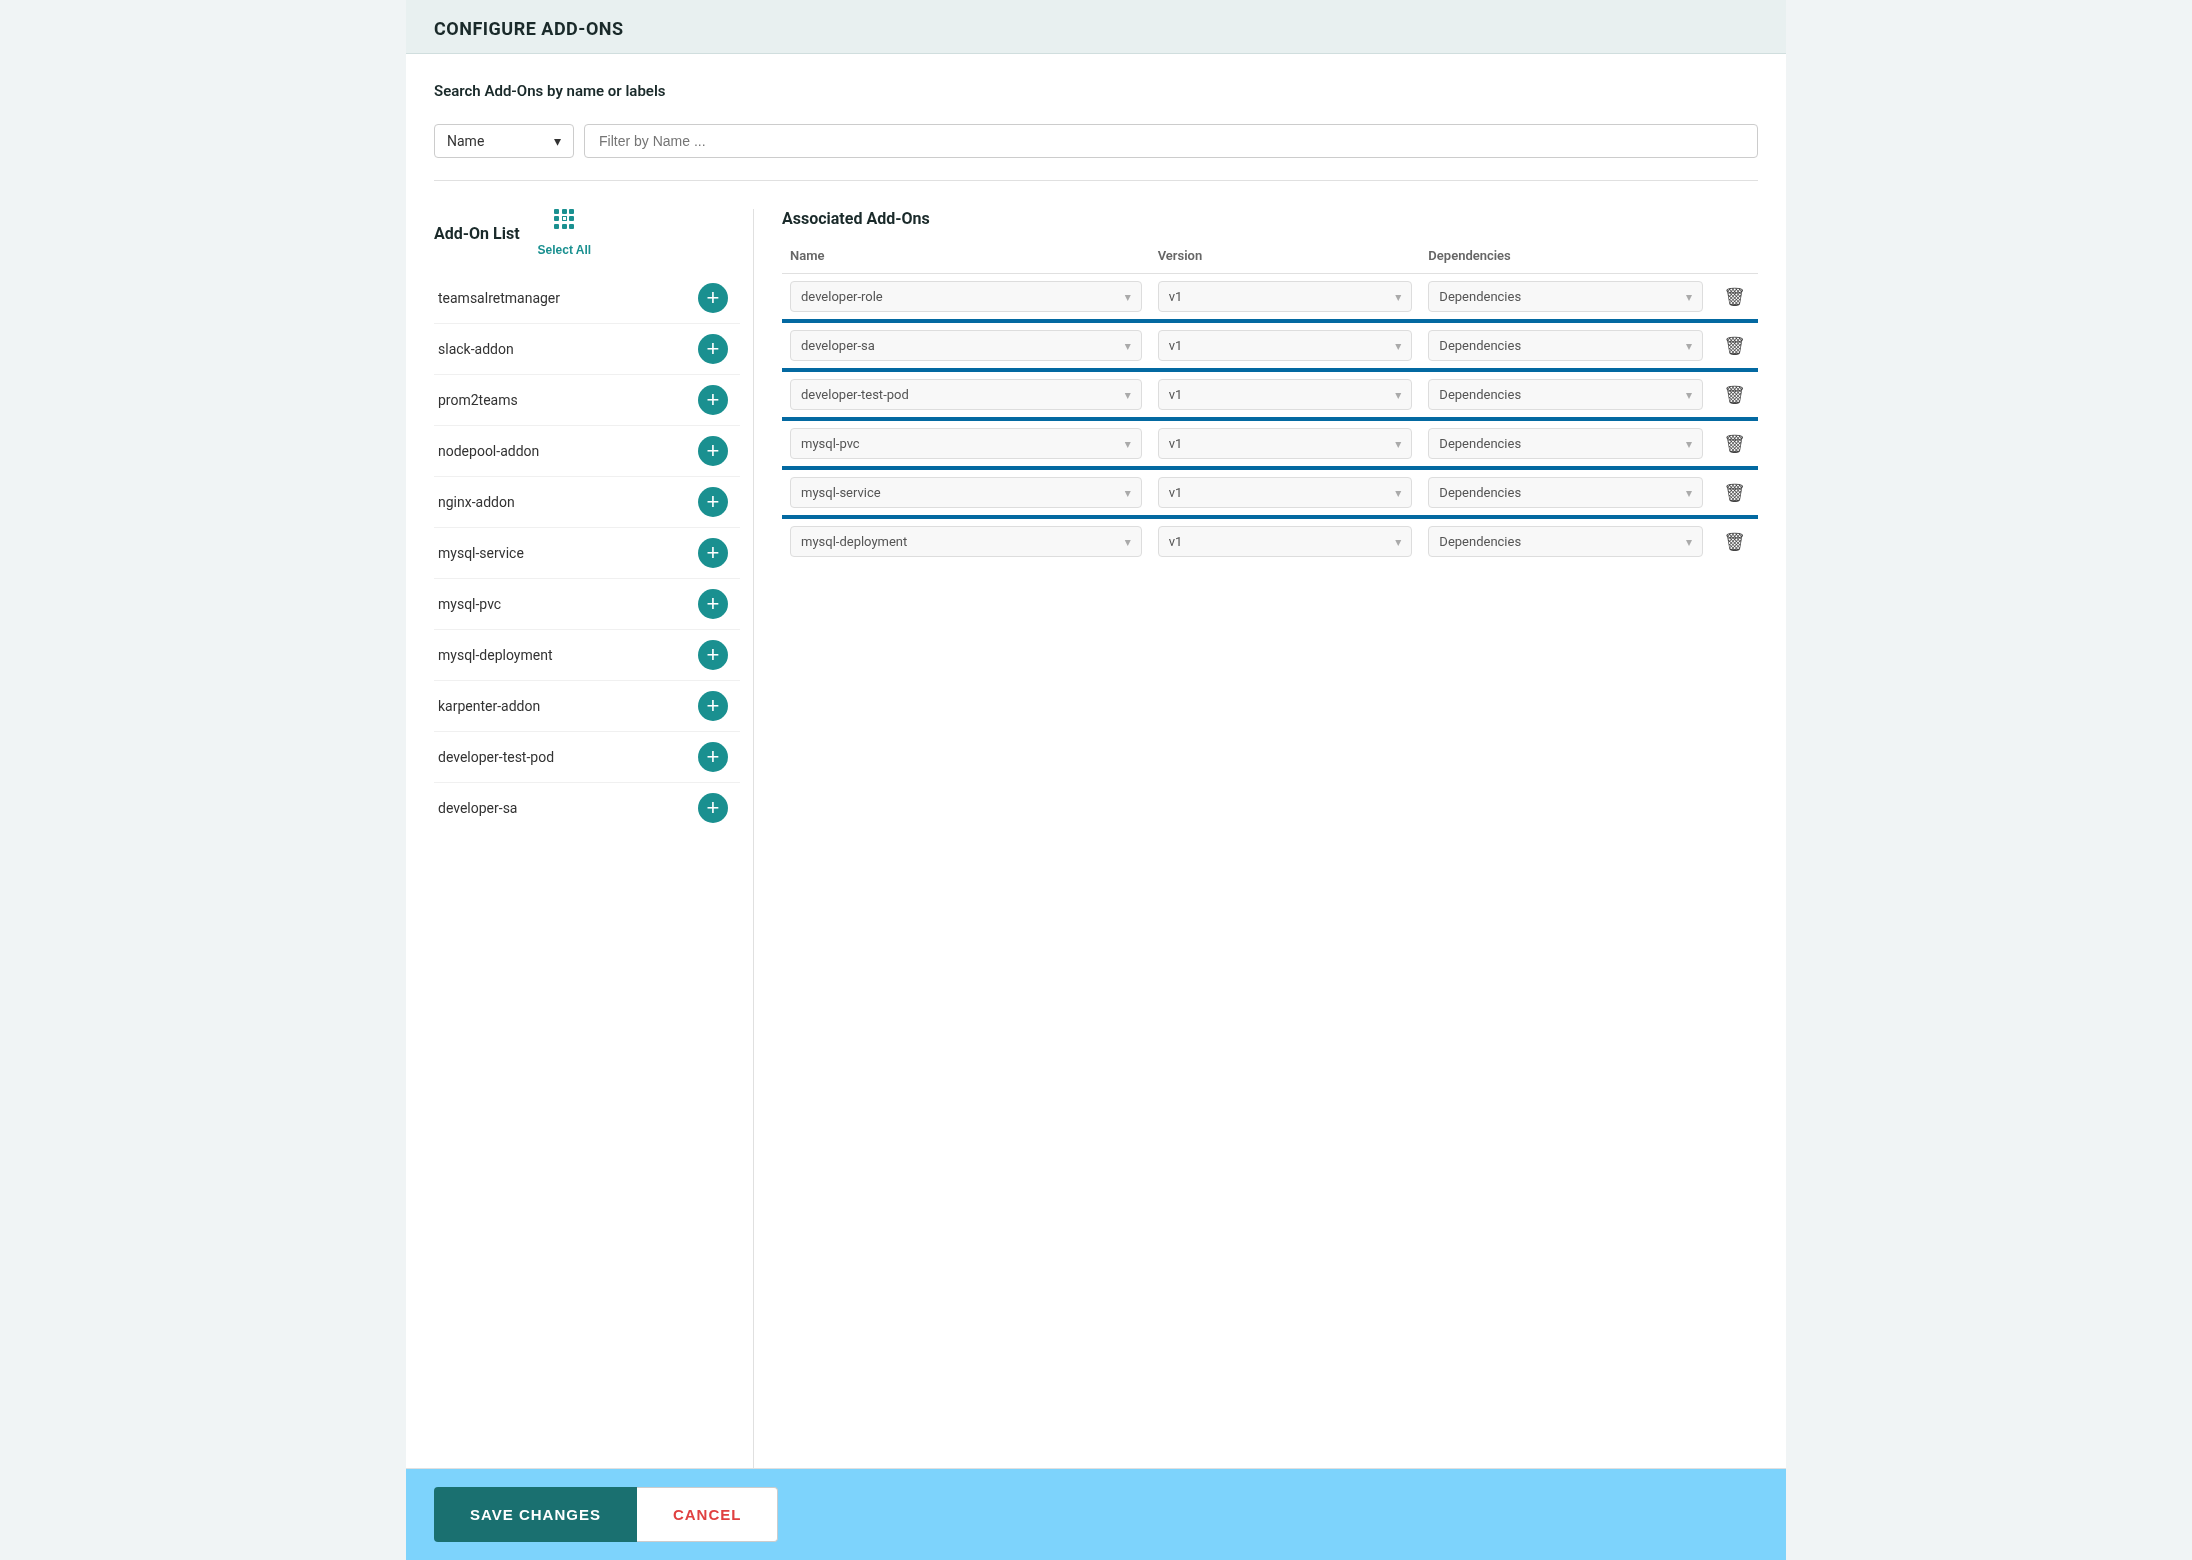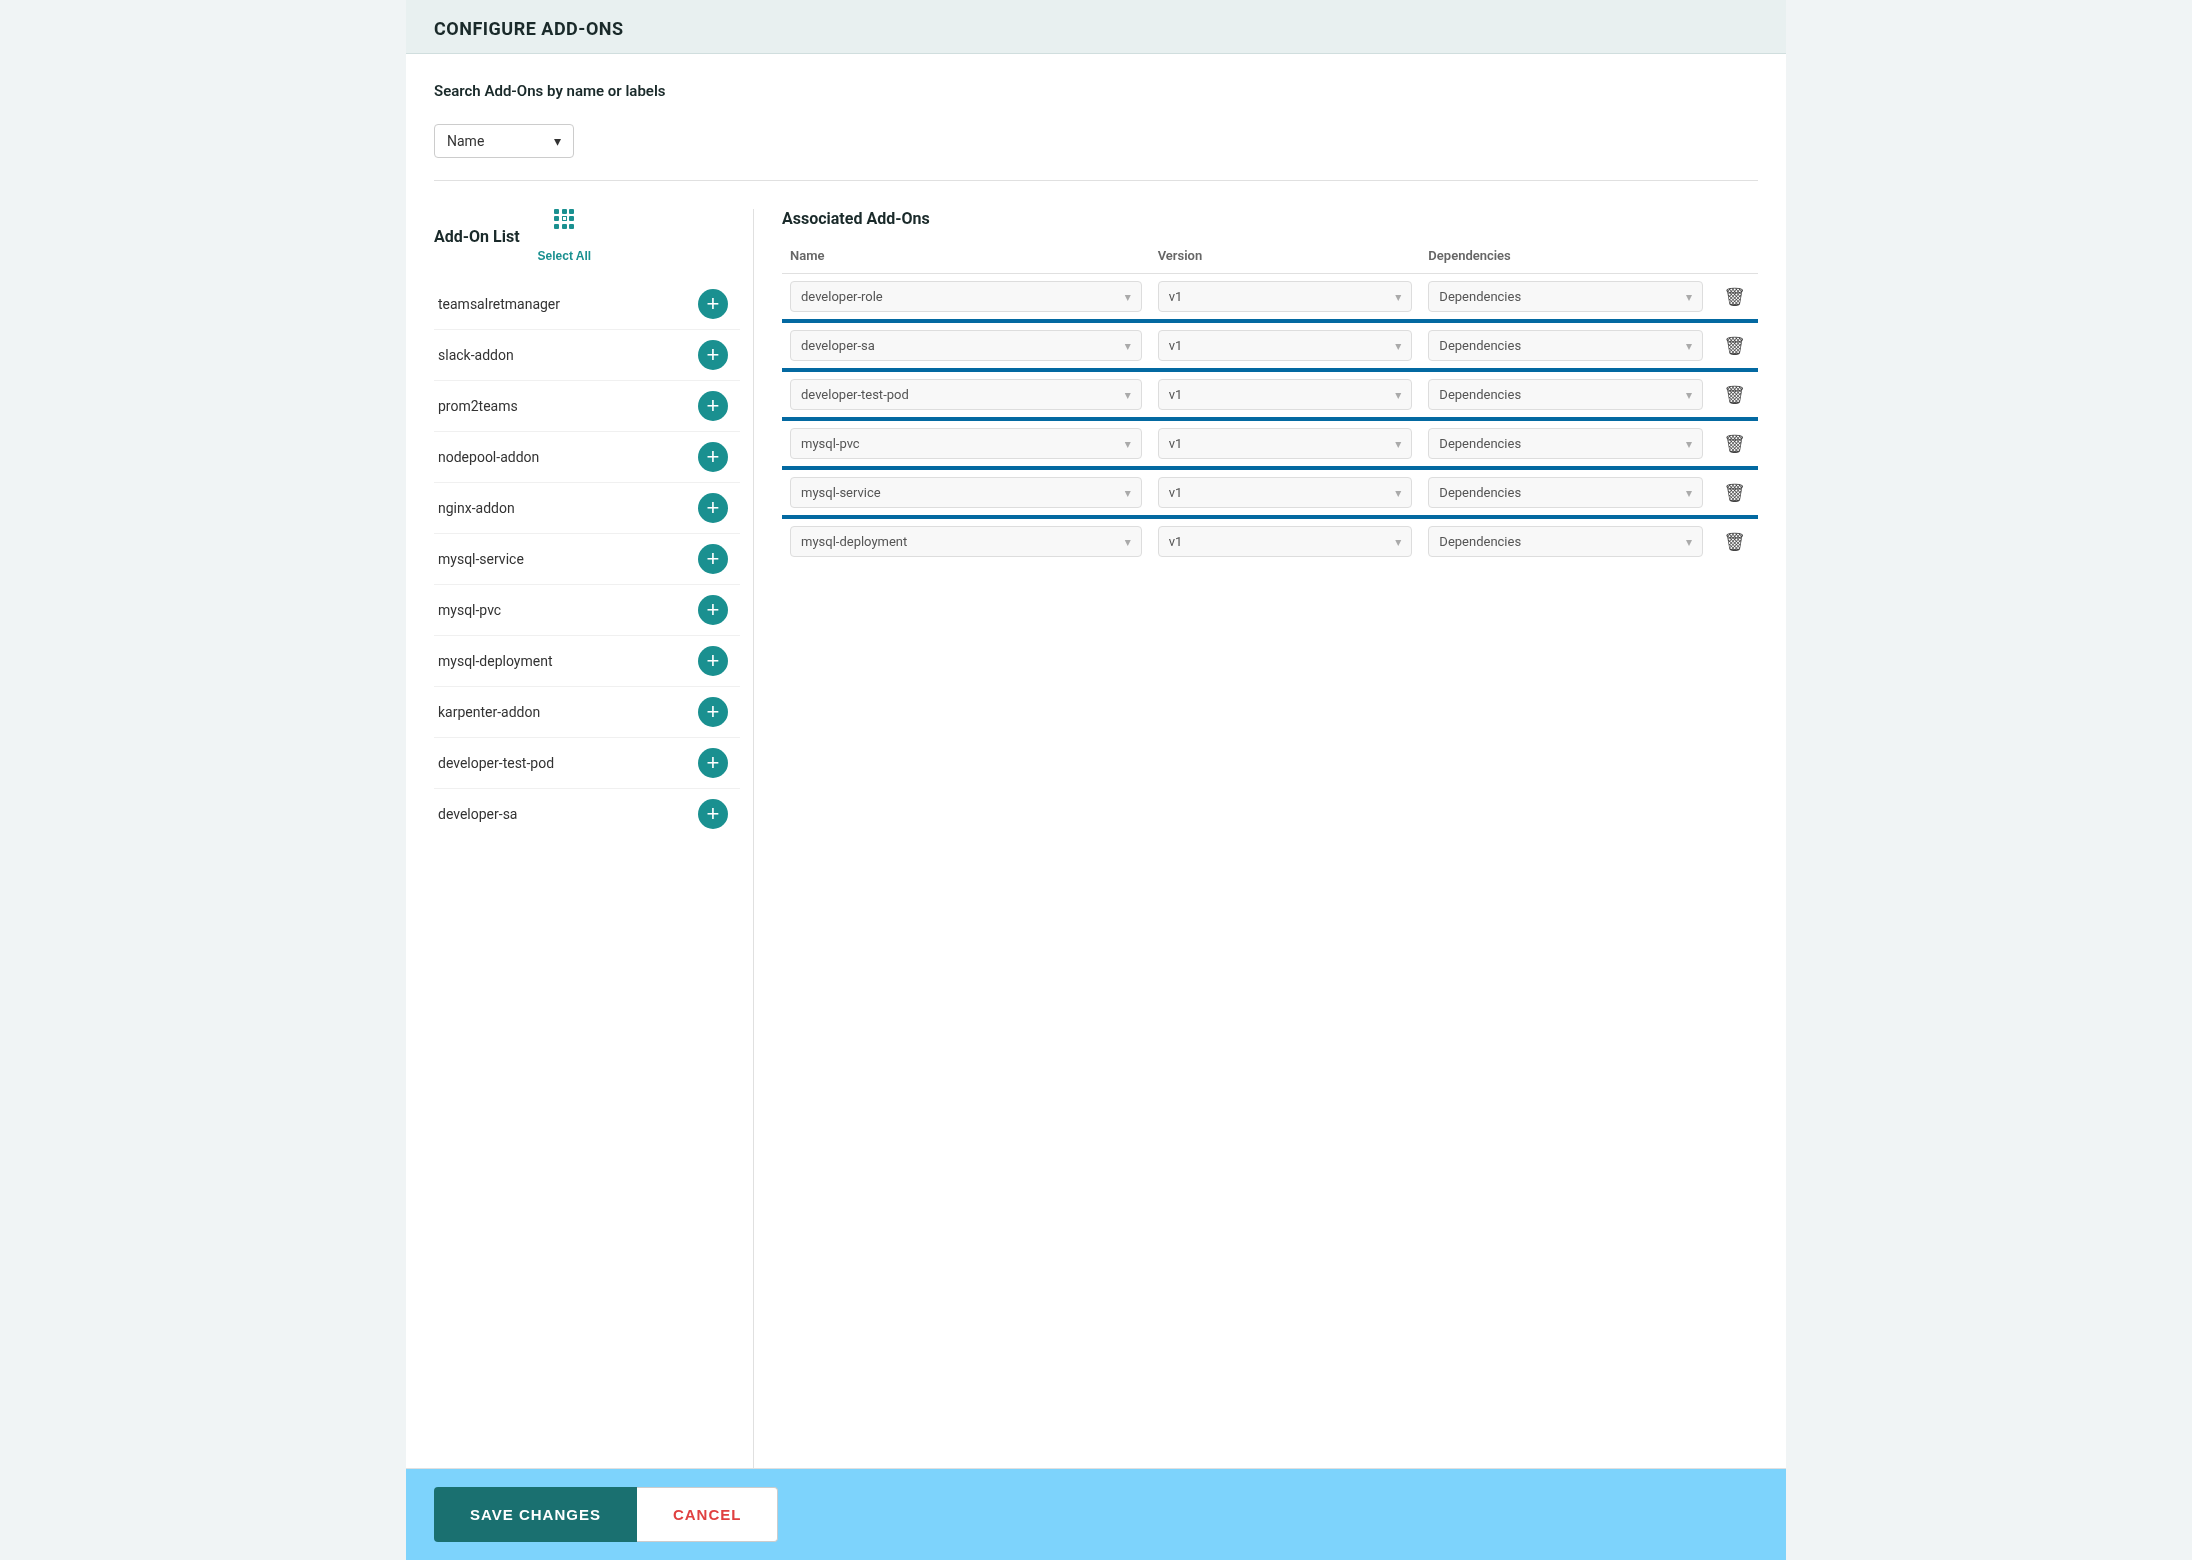--- a/index.html
+++ b/index.html
@@ -99,21 +99,21 @@
       color: #1a2a2a;
     }
     .select-all-btn {
       display: flex;
       flex-direction: column;
       align-items: center;
       cursor: pointer;
       color: #1a9090;
       font-size: 12px;
       font-weight: 600;
-      gap: 20px;
+      gap: 14px;
       background: none;
       border: none;
       padding: 0;
     }
     .addon-list {
       display: flex;
       flex-direction: column;
       overflow-y: auto;
       max-height: 560px;
       padding-right: 8px;
@@ -284,20 +284,21 @@
     <h1 class="page-title">CONFIGURE ADD-ONS</h1>
   </div>
 
   <div class="main-content">
     <div class="search-label">Search Add-Ons by name or labels</div>
     <div class="search-row">
       <div class="filter-type-select">
         <span>Name</span>
         <span class="chevron-down"></span>
       </div>
+      <input class="filter-input" type="text" placeholder="Filter by Name ..." style="">
     </div>
 
     <div class="two-panel">
 
       <div class="left-panel">
         <div class="left-panel-header">
           <span class="left-panel-title">Add-On List</span>
           <button class="select-all-btn">
             <div class="select-all-grid-icon">
               <span></span>

